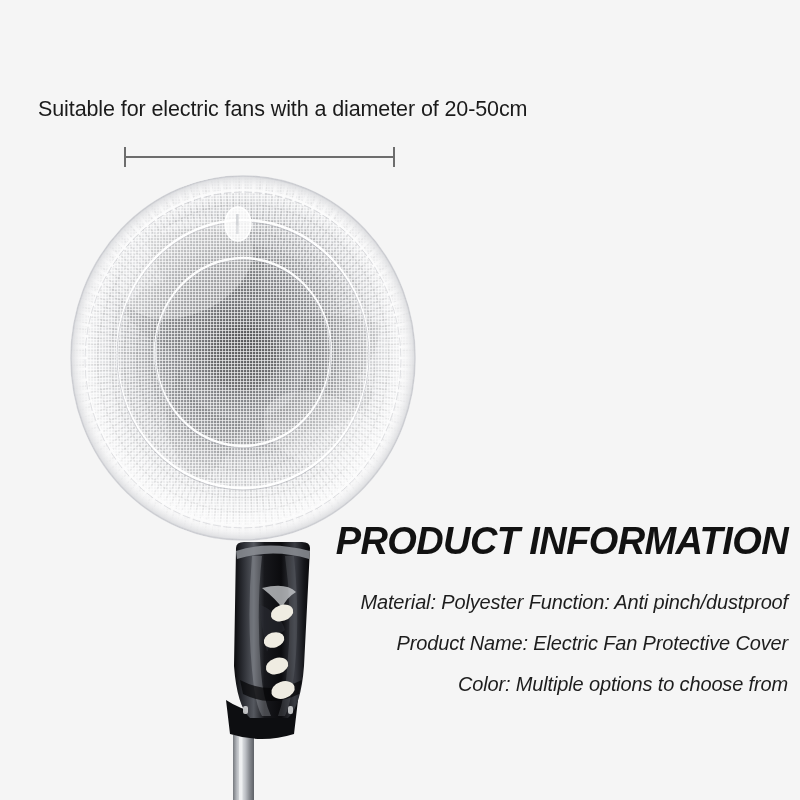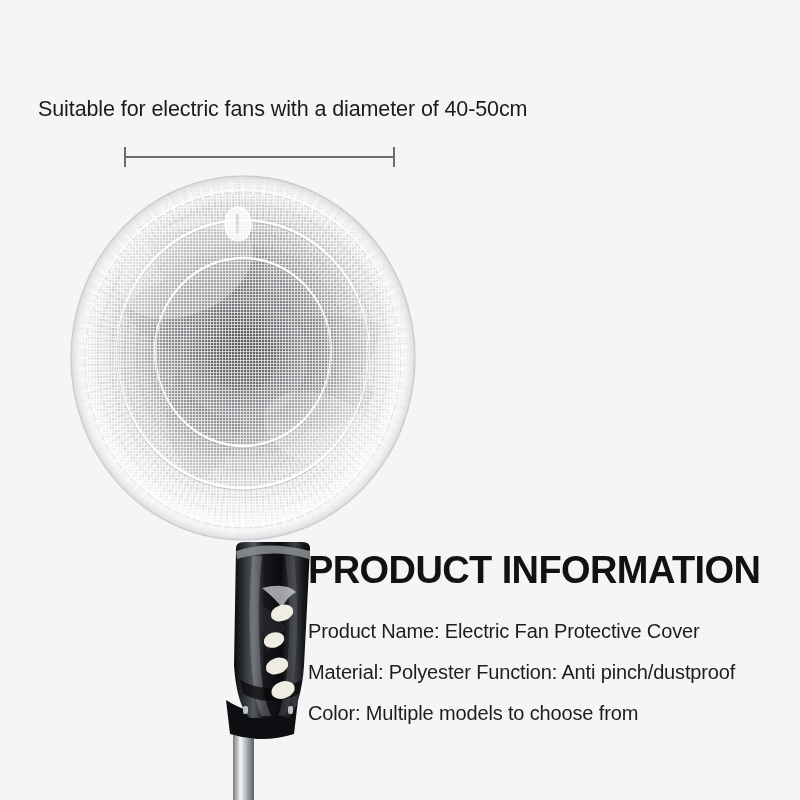--- a/index.html
+++ b/index.html
@@ -63,23 +63,24 @@
     top: 0;
     width: 800px;
     height: 800px;
     pointer-events: none;
   }
 
   
   #info {
     position: absolute;
     right: 12px;
-    top: 549px;
+    top: 520px;
     width: 480px;
-    text-align: left;
+    text-align: right;
+    font-style: italic;
   }
   #info h2 {
     margin: 0 0 20px 0;
     font-size: 38px;
     line-height: 42px;
     font-weight: 800;
     color: #121212;
     letter-spacing: -0.6px;
     white-space: nowrap;
   }
@@ -90,21 +91,21 @@
     color: #1d1d1d;
     letter-spacing: -0.15px;
     white-space: nowrap;
   }
 </style>
 </head>
 <body>
 
 <div id="page">
 
-  <div id="headline">Suitable for electric fans with a diameter of 40-50cm</div>
+  <div id="headline">Suitable for electric fans with a diameter of 20-50cm</div>
 
   <div id="measure">
     <div class="cap left"></div>
     <div class="rule"></div>
     <div class="cap right"></div>
   </div>
 
   <svg id="fan" viewBox="0 0 800 800">
     <defs>
 
@@ -522,18 +523,18 @@
         <ellipse cx="320" cy="430" rx="58" ry="36" fill="#ffffff" opacity="0.20" transform="rotate(18 320 430)"></ellipse>
       </g>
 
       <ellipse cx="243" cy="358" rx="172" ry="182" fill="url(#gEdge)"></ellipse>
       <ellipse cx="243" cy="358" rx="172" ry="182" fill="none" stroke="#c9cbd0" stroke-opacity="0.75" stroke-width="1.6"></ellipse>
     </g>
   </svg>
 
   <div id="info">
     <h2>PRODUCT INFORMATION</h2>
+    <div class="spec">Material: Polyester Function: Anti pinch/dustproof</div>
     <div class="spec">Product Name: Electric Fan Protective Cover</div>
-    <div class="spec">Material: Polyester Function: Anti pinch/dustproof</div>
-    <div class="spec">Color: Multiple models to choose from</div>
+    <div class="spec">Color: Multiple options to choose from</div>
   </div>
 
 </div>
 
 </body></html>

